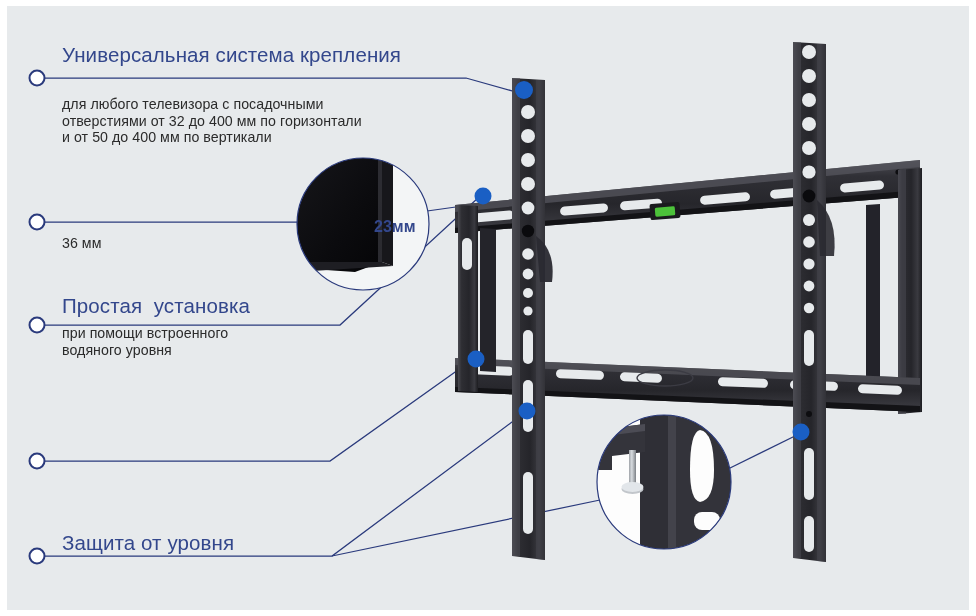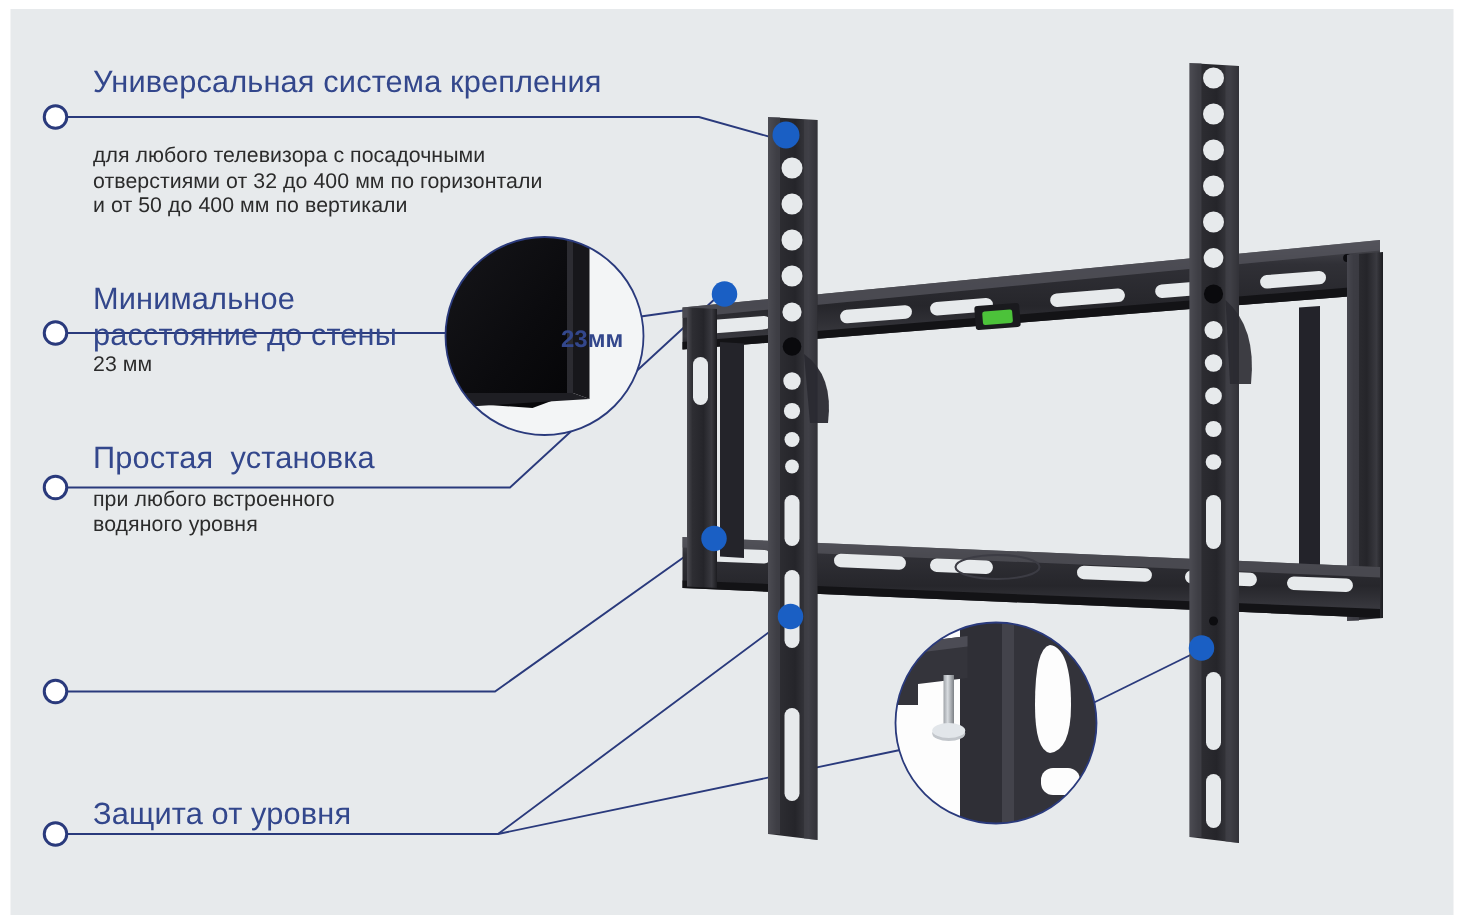--- a/index.html
+++ b/index.html
@@ -266,26 +266,24 @@
       <circle cx="37" cy="461" r="7.5" fill="#ffffff" stroke="#2a3a7c" stroke-width="2"></circle>
       <circle cx="37" cy="556" r="7.5" fill="#ffffff" stroke="#2a3a7c" stroke-width="2"></circle>
     </g>
   </svg>
 
   <div class="callout-title" style="left:62px; top:43px;">Универсальная система крепления</div>
   <div class="callout-body" style="left:62px; top:76px;margin-top:20px;">для любого телевизора с посадочными
 отверстиями от 32 до 400 мм по горизонтали
 и от 50 до 400 мм по вертикали</div>
 
-  <div class="callout-title" style="left:62px; top:188px;">Минимальное
-расстояние до стены</div>
-  <div class="callout-body" style="left:62px; top:235px;">23 мм</div>
+  <div class="callout-body" style="left:62px; top:235px;">36 мм</div>
 
   <div class="callout-title" style="left:62px; top:294px;">Простая  установка</div>
-  <div class="callout-body" style="left:62px; top:325px;">при любого встроенного
+  <div class="callout-body" style="left:62px; top:325px;">при помощи встроенного
 водяного уровня</div>
 
 
   <div class="callout-title" style="left:62px; top:531px;">Защита от уровня</div>
 
   <div class="inset-label" style="left:374px; top:218px;">23мм</div>
 
 </div>
 
 </body></html>

